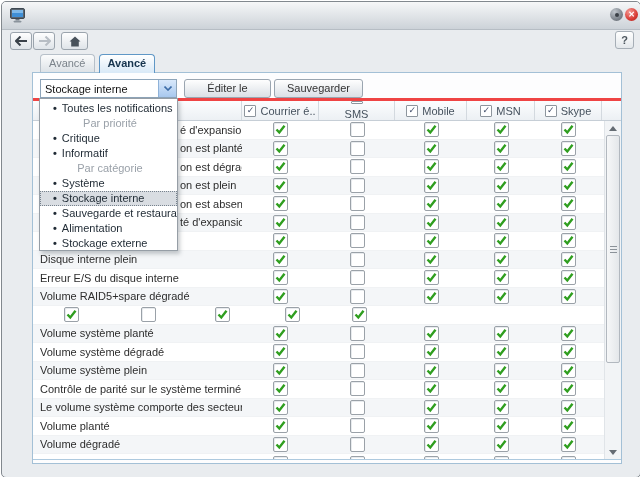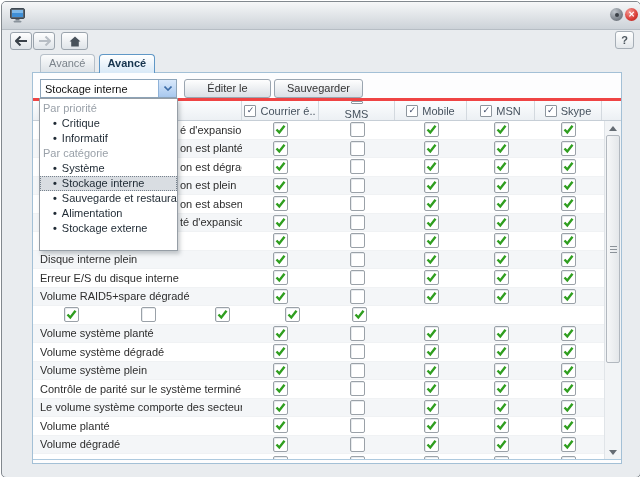--- a/index.html
+++ b/index.html
@@ -84,21 +84,21 @@
     display:flex;align-items:center;justify-content:center;}
   .sb-grip{width:7px;height:7px;
     background:repeating-linear-gradient(#8b9299 0 1px,transparent 1px 3px);}
   
   .dropdown{position:absolute;left:37px;top:96px;width:139px;height:153px;background:#fff;
     border:1px solid #969ea6;box-shadow:2px 3px 4px rgba(40,50,60,.25);z-index:20;
     padding-top:2px;box-sizing:border-box;overflow:hidden;}
   .dd-item{height:15px;line-height:15px;padding-left:13px;color:#1e2933;white-space:nowrap;overflow:hidden;}
   .dd-item .blt{margin-right:5px;font-weight:bold;}
   .dd-item.sel{background:#d9dde2;outline:1px dotted #77828d;outline-offset:-1px;}
-  .dd-group{height:15px;line-height:15px;padding-left:3px;color:#9aa1a9;white-space:nowrap;overflow:hidden;}
+  .dd-group{height:15px;line-height:15px;padding-left:3px;color:#9aa1a9;white-space:nowrap;overflow:hidden;text-align:center;}
 </style>
 </head>
 <body>
 
 <div class="window">
 
   <div class="titlebar">
     <svg class="app-icon" viewBox="0 0 16 15">
       <rect x="0.5" y="0.5" width="14" height="10" rx="1.5" fill="#5a6570" stroke="#3e4852"></rect>
       <rect x="2" y="2" width="11" height="7" fill="#3f8fd6"></rect>
@@ -827,20 +827,21 @@
             <span class="sb-grip"></span>
           </div>
         <div class="sb-down">
             <span class="tri-down"></span>
           </div>
       </div>
     </div>
   </div>
 
   <div class="dropdown">
+      <div class="dd-item"><span class="blt">•</span><span>Toutes les notifications</span></div>
       <div class="dd-group">Par priorité</div>
       <div class="dd-item"><span class="blt">•</span><span>Critique</span></div>
       <div class="dd-item"><span class="blt">•</span><span>Informatif</span></div>
       <div class="dd-group">Par catégorie</div>
       <div class="dd-item"><span class="blt">•</span><span>Système</span></div>
       <div class="dd-item sel"><span class="blt">•</span><span>Stockage interne</span></div>
       <div class="dd-item"><span class="blt">•</span><span>Sauvegarde et restauration</span></div>
       <div class="dd-item"><span class="blt">•</span><span>Alimentation</span></div>
       <div class="dd-item"><span class="blt">•</span><span>Stockage externe</span></div>
     </div>

